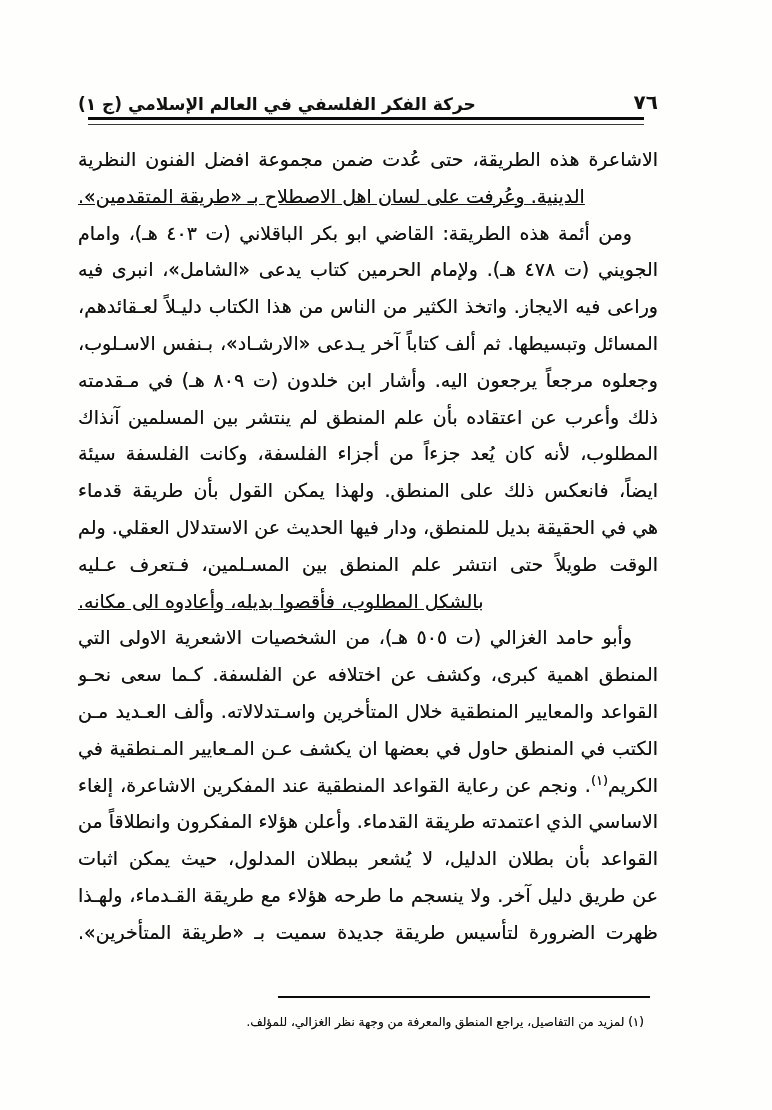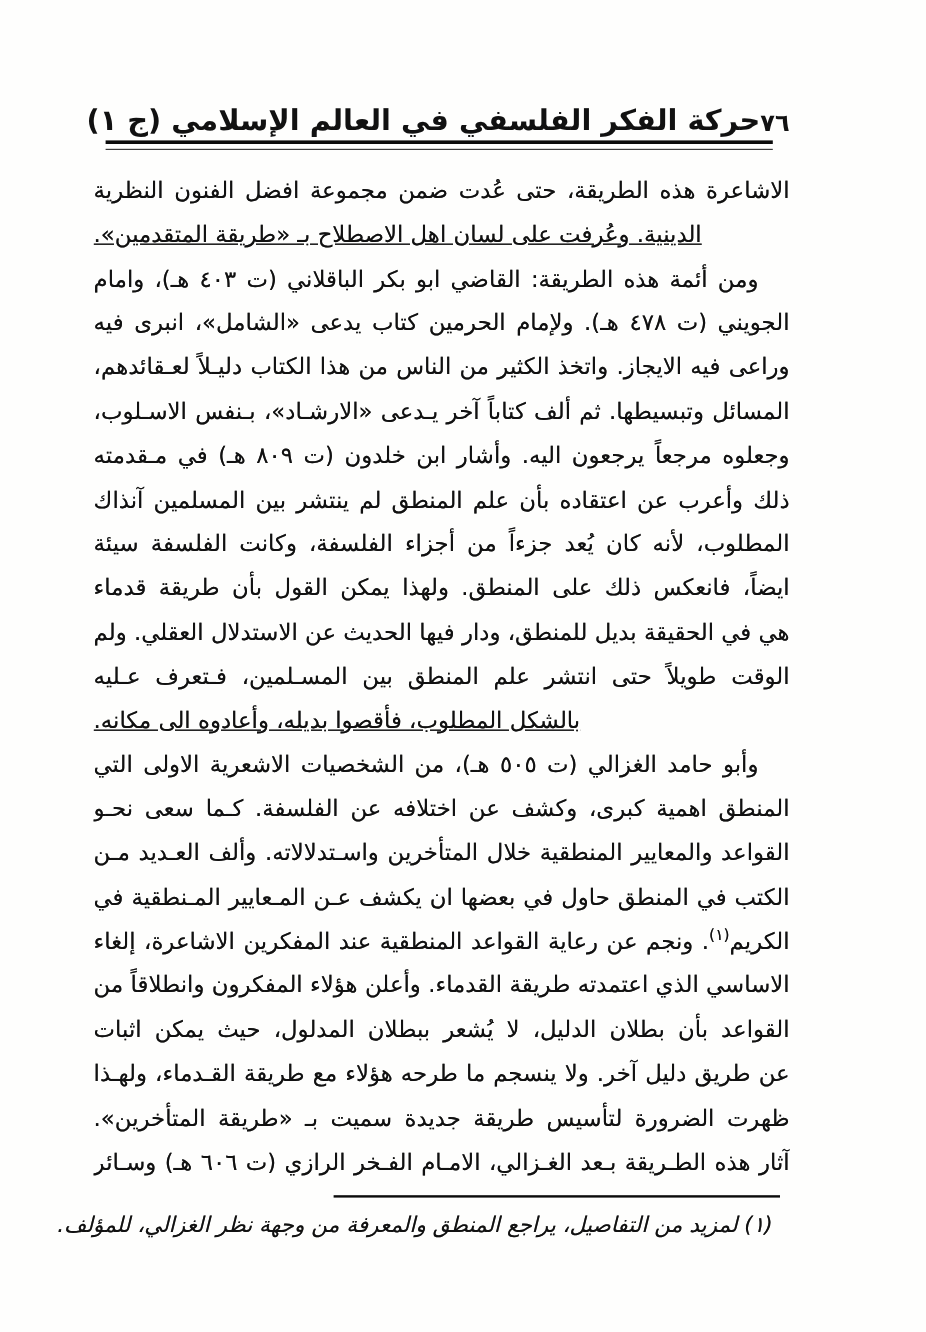--- a/index.html
+++ b/index.html
@@ -28,21 +28,21 @@
     flex-direction: row;           
     justify-content: space-between;
     align-items: flex-end;
   }
   .page-number {
     font-size: 20px;
     font-weight: 700;
     letter-spacing: 0;
   }
   .running-title {
-    font-size: 24px;
+    font-size: 17px;
     font-weight: 700;
     white-space: nowrap;
   }
   .head-rule {
     position: absolute;
     top: 117px;
     left: 88px;
     width: 556px;
     height: 4px;
     border-top: 3px solid #0b0b0b;
@@ -87,25 +87,24 @@
     left: 278px;
     width: 372px;
     height: 0;
     border-top: 2px solid #0b0b0b;
   }
   .footnote {
     position: absolute;
     top: 1006px;
     right: 128px;
     max-width: 560px;
-    font-size: 18px;
+    font-size: 12px;
     line-height: 32px;
     white-space: nowrap;
     text-shadow: 0 0 0.4px rgba(0,0,0,0.6);
-    font-style: italic;
   }
 </style>
 </head>
 <body>
 
 <div class="page">
 
   <div class="header">
     <span class="page-number">٧٦</span>
     <span class="running-title">حركة الفكر الفلسفي في العالم الإسلامي (ج ١)</span>
@@ -129,20 +128,19 @@
     <div class="line sl">بالشكل المطلوب، فأقصوا بديله، وأعادوه الى مكانه.</div>
     <div class="line jl ind">وأبو حامد الغزالي (ت ٥٠٥ هـ)، من الشخصيات الاشعرية الاولى التي أولت</div>
     <div class="line jl">المنطق اهمية كبرى، وكشف عن اختلافه عن الفلسفة. كـما سعى نحـو رعـاية</div>
     <div class="line jl">القواعد والمعايير المنطقية خلال المتأخرين واسـتدلالاته. وألف العـديد مـن</div>
     <div class="line jl">الكتب في المنطق حاول في بعضها ان يكشف عـن المـعايير المـنطقية في القـرآن</div>
     <div class="line jl"><span>الكريم</span><sup class="fn-ref">(١)</sup><span>. ونجم عن رعاية القواعد المنطقية عند المفكرين الاشاعرة، إلغاء المبدأ</span></div>
     <div class="line jl">الاساسي الذي اعتمدته طريقة القدماء. وأعلن هؤلاء المفكرون وانطلاقاً من هذه</div>
     <div class="line jl">القواعد بأن بطلان الدليل، لا يُشعر ببطلان المدلول، حيث يمكن اثبات المدلول</div>
     <div class="line jl">عن طريق دليل آخر. ولا ينسجم ما طرحه هؤلاء مع طريقة القـدماء، ولهـذا</div>
     <div class="line jl">ظهرت الضرورة لتأسيس طريقة جديدة سميت بـ «طريقة المتأخرين». واقـتفى</div>
-    <div class="line jl">آثار هذه الطـريقة بـعد الغـزالي، الامـام الفـخر الرازي (ت ٦٠٦ هـ) وسـائر</div>
   </div>
 
   <div class="footnote-rule"></div>
 
   <div class="footnote">(١) لمزيد من التفاصيل، يراجع المنطق والمعرفة من وجهة نظر الغزالي، للمؤلف.</div>
 
 </div>
 
 </body></html>

